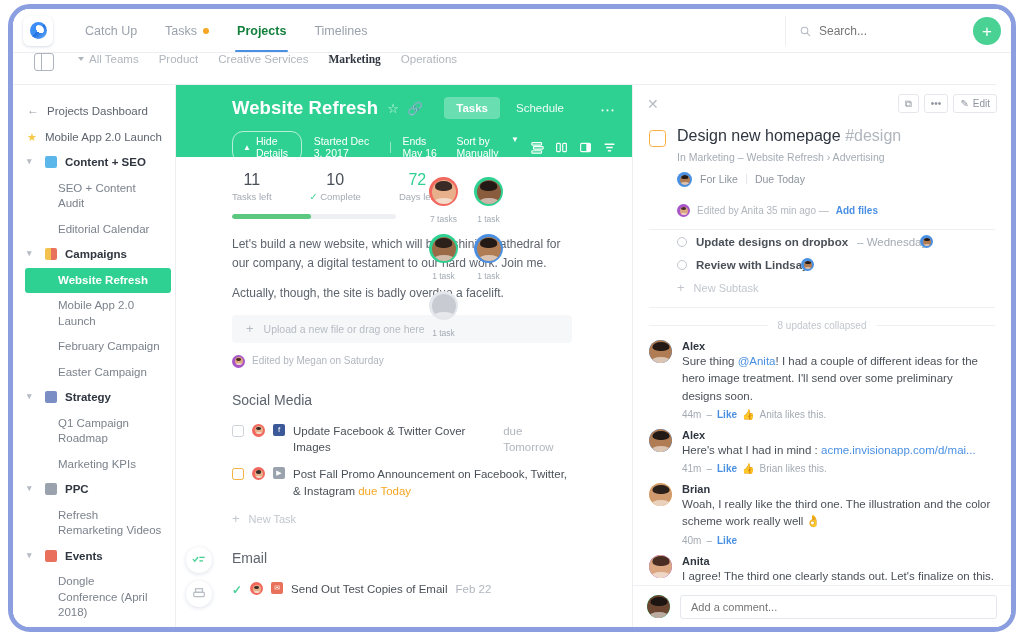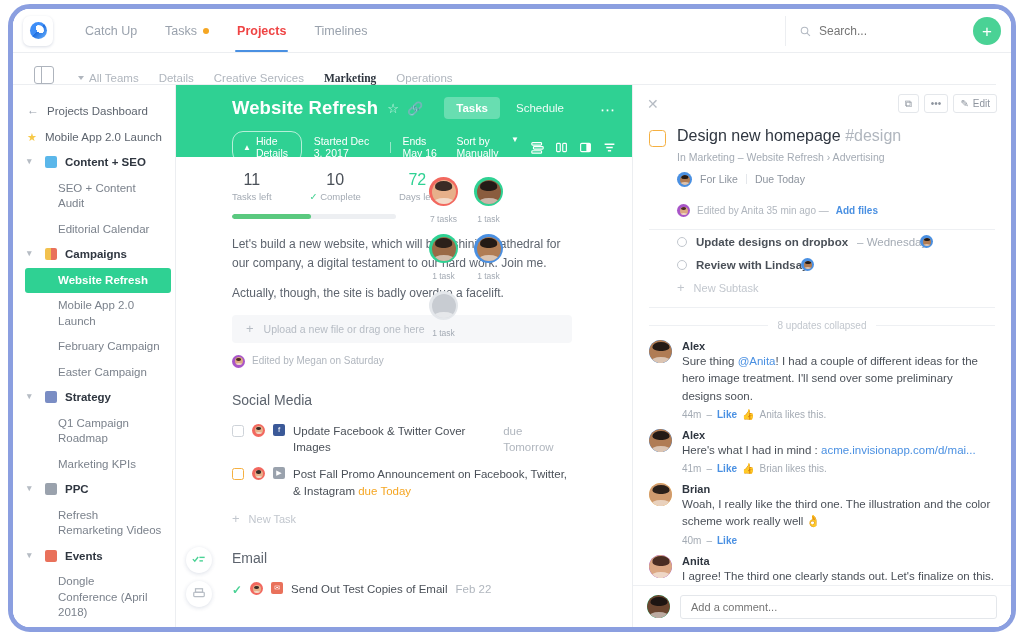--- a/index.html
+++ b/index.html
@@ -55,21 +55,21 @@
   }
   .nav {
     display: flex; align-items: center; gap: 28px;
     margin-left: 32px; height: 100%;
   }
   .nav-item {
     font-size: 12.5px; color: #9aa2ad; position: relative;
     height: 100%; display: flex; align-items: center; gap: 6px;
     cursor: pointer;
   }
-  .nav-item.active { color: #ef4444; font-weight: bold; }
+  .nav-item.active { color: #15803d; font-weight: bold; }
   .nav-item.active::after {
     content:""; position:absolute; left:-2px; right:-2px; bottom:0; height:2.5px;
     background:#4a90e2; border-radius:2px;
   }
   .dot-orange { width:6px; height:6px; border-radius:50%; background:#f5a623; display:inline-block; }
   .search-wrap {
     position: absolute; right: 10px; top: 7px;
     display: flex; align-items: center; gap: 8px;
   }
   .search-box {
@@ -84,21 +84,21 @@
   .plus-btn {
     width: 28px; height: 28px; border-radius: 50%;
     background: #4ad295; color: #fff; font-size: 17px;
     display: flex; align-items: center; justify-content: center;
     cursor: pointer; line-height: 1;
   }
   
   .subbar {
     position: absolute; left: 0; top: 44px; right: 15px; height: 32px;
     border-bottom: 1px solid #eceef1;
-    display: flex; align-items: flex-end; background:#fff;
+    display: flex; align-items: flex-start; background:#fff;
   }
   .panel-toggle {
     width: 20px; height: 18px; margin-left: 21px;
     border: 1.4px solid #aeb4bd; border-radius: 3px;
     position: relative; cursor: pointer;
   }
   .panel-toggle::after {
     content:""; position:absolute; left:5.5px; top:-1px; bottom:-1px; width:1.4px; background:#aeb4bd;
   }
   .teams { display:flex; align-items:center; gap:20px; margin-left: 24px; }
@@ -323,21 +323,21 @@
    </div>
 
    <div class="subbar">
      <div class="panel-toggle"></div>
      <div class="teams">
        <div class="team">
          <span class="caret-d"></span>
          <span>All Teams</span>
        </div>
        <div class="team">
-         <span>Details</span>
+         <span>Product</span>
        </div>
        <div class="team">
          <span>Creative Services</span>
        </div>
        <div class="team active">
          <span>Marketing</span>
        </div>
        <div class="team">
          <span>Operations</span>
        </div>

